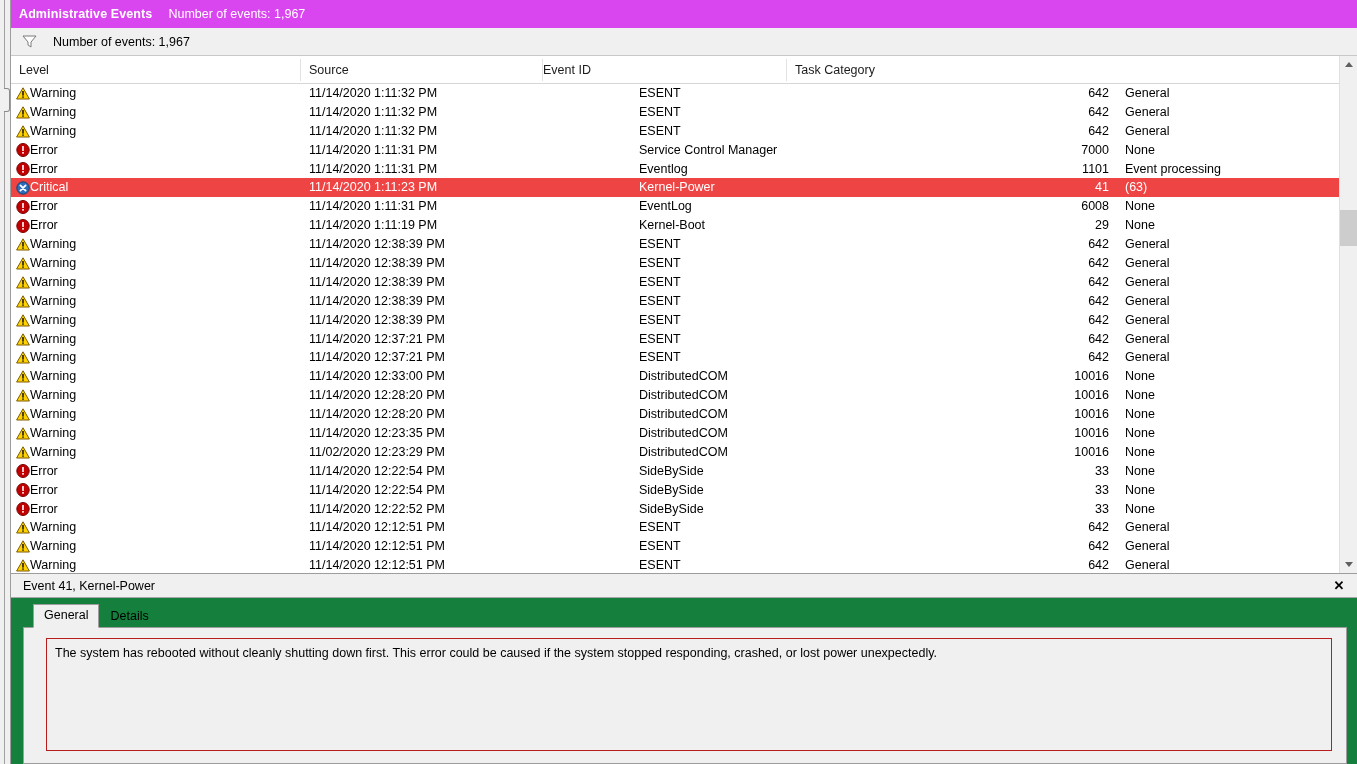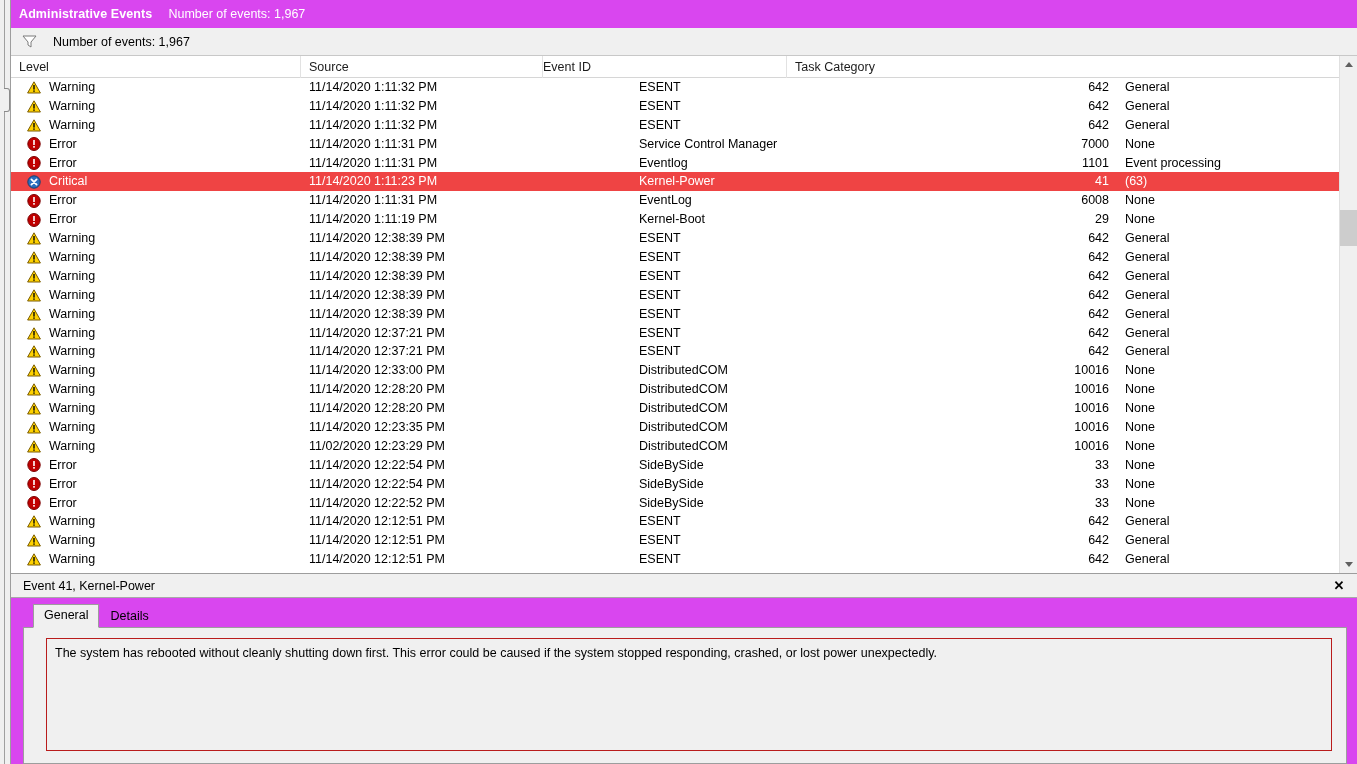--- a/index.html
+++ b/index.html
@@ -122,21 +122,21 @@
   #grid {
     flex: 1 1 auto;
     min-width: 0;
     display: flex;
     flex-direction: column;
     overflow: hidden;
     background: #fff;
   }
 
   .hdr {
-    height: 22px;
+    height: 28px;
     display: flex;
     flex: 0 0 auto;
     background: #ffffff;
     border-bottom: 1px solid #d6d6d6;
     align-items: center;
     box-sizing: border-box;
   }
   .hdr .cell {
     font-size: 12.5px;
     color: #1b1b1b;
@@ -169,22 +169,22 @@
     height: 18.9px;
     padding: 0 0 0 8px;
     box-sizing: border-box;
     overflow: hidden;
     white-space: nowrap;
   }
   .row .cell.num { text-align: right; padding: 0 8px 0 0; }
   .row .cell.level {
     display: flex;
     align-items: center;
-    gap: 8px;
-    padding-left: 16px;
+    gap: 0;
+    padding-left: 5px;
   }
   .lvl-icon {
     width: 14px;
     height: 14px;
     flex: 0 0 auto;
     display: inline-flex;
     align-items: center;
     justify-content: center;
   }
 
@@ -232,21 +232,21 @@
     border-right: 4px solid transparent;
   }
   .arrow.up   { border-bottom: 5px solid #606060; }
   .arrow.down { border-top: 5px solid #606060; }
 
   
   #detail {
     flex: 1 1 auto;
     display: flex;
     flex-direction: column;
-    background: #d946ef;
+    background: #15803d;
     min-height: 0;
   }
   #detail-head {
     height: 24px;
     flex: 0 0 auto;
     background: #f0f0f0;
     border-bottom: 1px solid #a8a8a8;
     display: flex;
     align-items: center;
     padding: 0 10px 0 12px;

